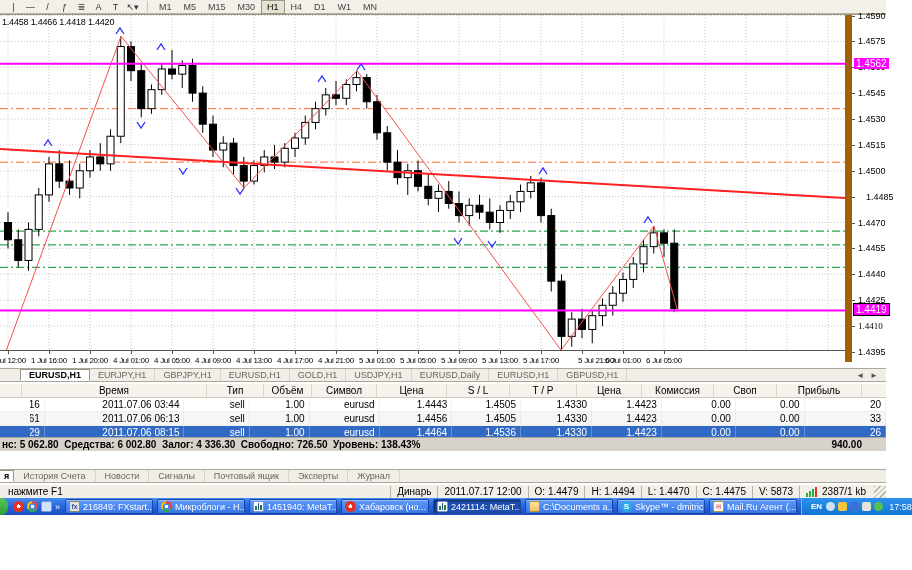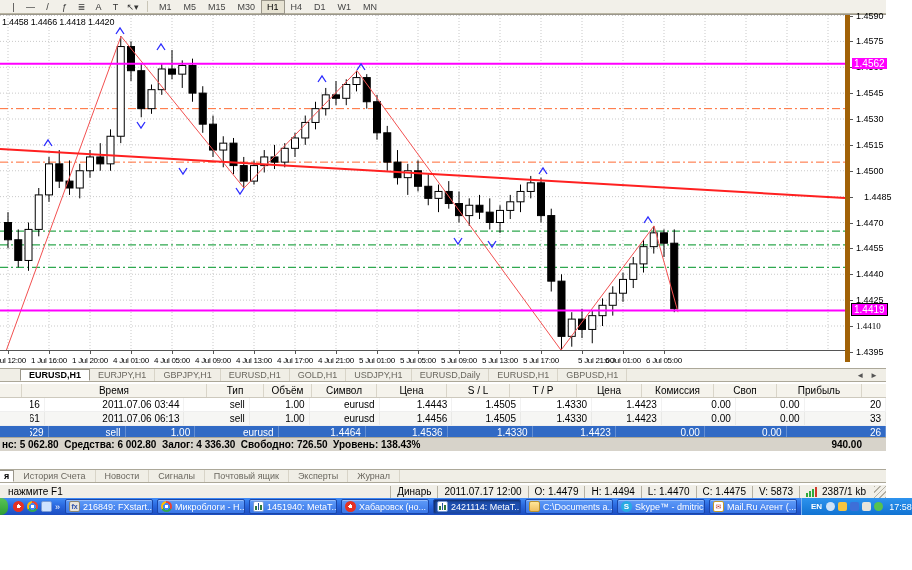--- a/index.html
+++ b/index.html
@@ -14,21 +14,21 @@
             font-size:9px;color:#333;margin-right:2px;cursor:default;}
   .tb-sep{width:1px;height:11px;background:#c9c5b6;margin:0 5px;}
   .period-btn{padding:0 5px;height:12px;font-size:9px;color:#444;display:flex;align-items:center;border:1px solid transparent;}
   .period-btn.active{background:#e7e3d3;border:1px solid #9a968a;color:#000;}
 
   
   .chart-top-line{position:absolute;left:0;top:14px;width:886px;height:1px;background:#9a968a;}
   .plot{position:absolute;left:0;top:15px;width:845px;height:335px;overflow:visible;}
   .plot svg{overflow:visible;display:block;}
   .ohlc{position:absolute;left:2px;top:17px;font-size:9px;color:#000;z-index:6;letter-spacing:-0.2px;}
-  .price-axis{position:absolute;left:845px;top:15px;width:41px;height:347px;border-left:5px solid #a16207;font-size:9px;color:#000;background:#fff;text-align:center;}
+  .price-axis{position:absolute;left:845px;top:15px;width:41px;height:347px;border-left:7px solid #a16207;font-size:9px;color:#000;background:#fff;text-align:center;}
   .pa-item{position:absolute;left:6px;white-space:nowrap;}
   .pa-tick{position:absolute;left:0;width:3px;height:1px;background:#555;}
   .pa-badge{position:absolute;left:2px;background:#ff00ff;color:#fff;padding:0 2px;font-size:10px;line-height:11px;white-space:nowrap;z-index:3;}
   .pa-badge.selected{outline:1px solid #000;}
   .time-axis{position:absolute;left:0;top:350px;width:845px;height:17px;border-top:1px solid #555;background:#fff;font-size:8px;color:#000;}
   .ta-tick{position:absolute;top:0;width:1px;height:3px;background:#555;}
   .ta-label{position:absolute;top:5px;width:48px;margin-left:-24px;text-align:center;white-space:nowrap;letter-spacing:-0.3px;}
 
   
   .chart-tabs{position:absolute;left:0;top:368px;width:886px;height:14px;background:#f0eee6;
@@ -450,20 +450,21 @@
             <span class="t-cell" style="width: 70px;">1.4456</span>
             <span class="t-cell" style="width: 63px;">1.4505</span>
             <span class="t-cell" style="width: 67px;">1.4330</span>
             <span class="t-cell" style="width: 65px;">1.4423</span>
             <span class="t-cell" style="width: 72px;">0.00</span>
             <span class="t-cell" style="width: 63px;">0.00</span>
             <span class="t-cell" style="width: 85px;">33</span>
           </div>
           <div class="t-row sel">
             <span class="t-cell" style="width: 22px;">529</span>
+            <span class="t-cell" style="width: 185px;">2011.07.06 08:15</span>
             <span class="t-cell" style="width: 57px;">sell</span>
             <span class="t-cell" style="width: 48px;">1.00</span>
             <span class="t-cell" style="width: 65px;">eurusd</span>
             <span class="t-cell" style="width: 70px;">1.4464</span>
             <span class="t-cell" style="width: 63px;">1.4536</span>
             <span class="t-cell" style="width: 67px;">1.4330</span>
             <span class="t-cell" style="width: 65px;">1.4423</span>
             <span class="t-cell" style="width: 72px;">0.00</span>
             <span class="t-cell" style="width: 63px;">0.00</span>
             <span class="t-cell" style="width: 85px;">26</span>

